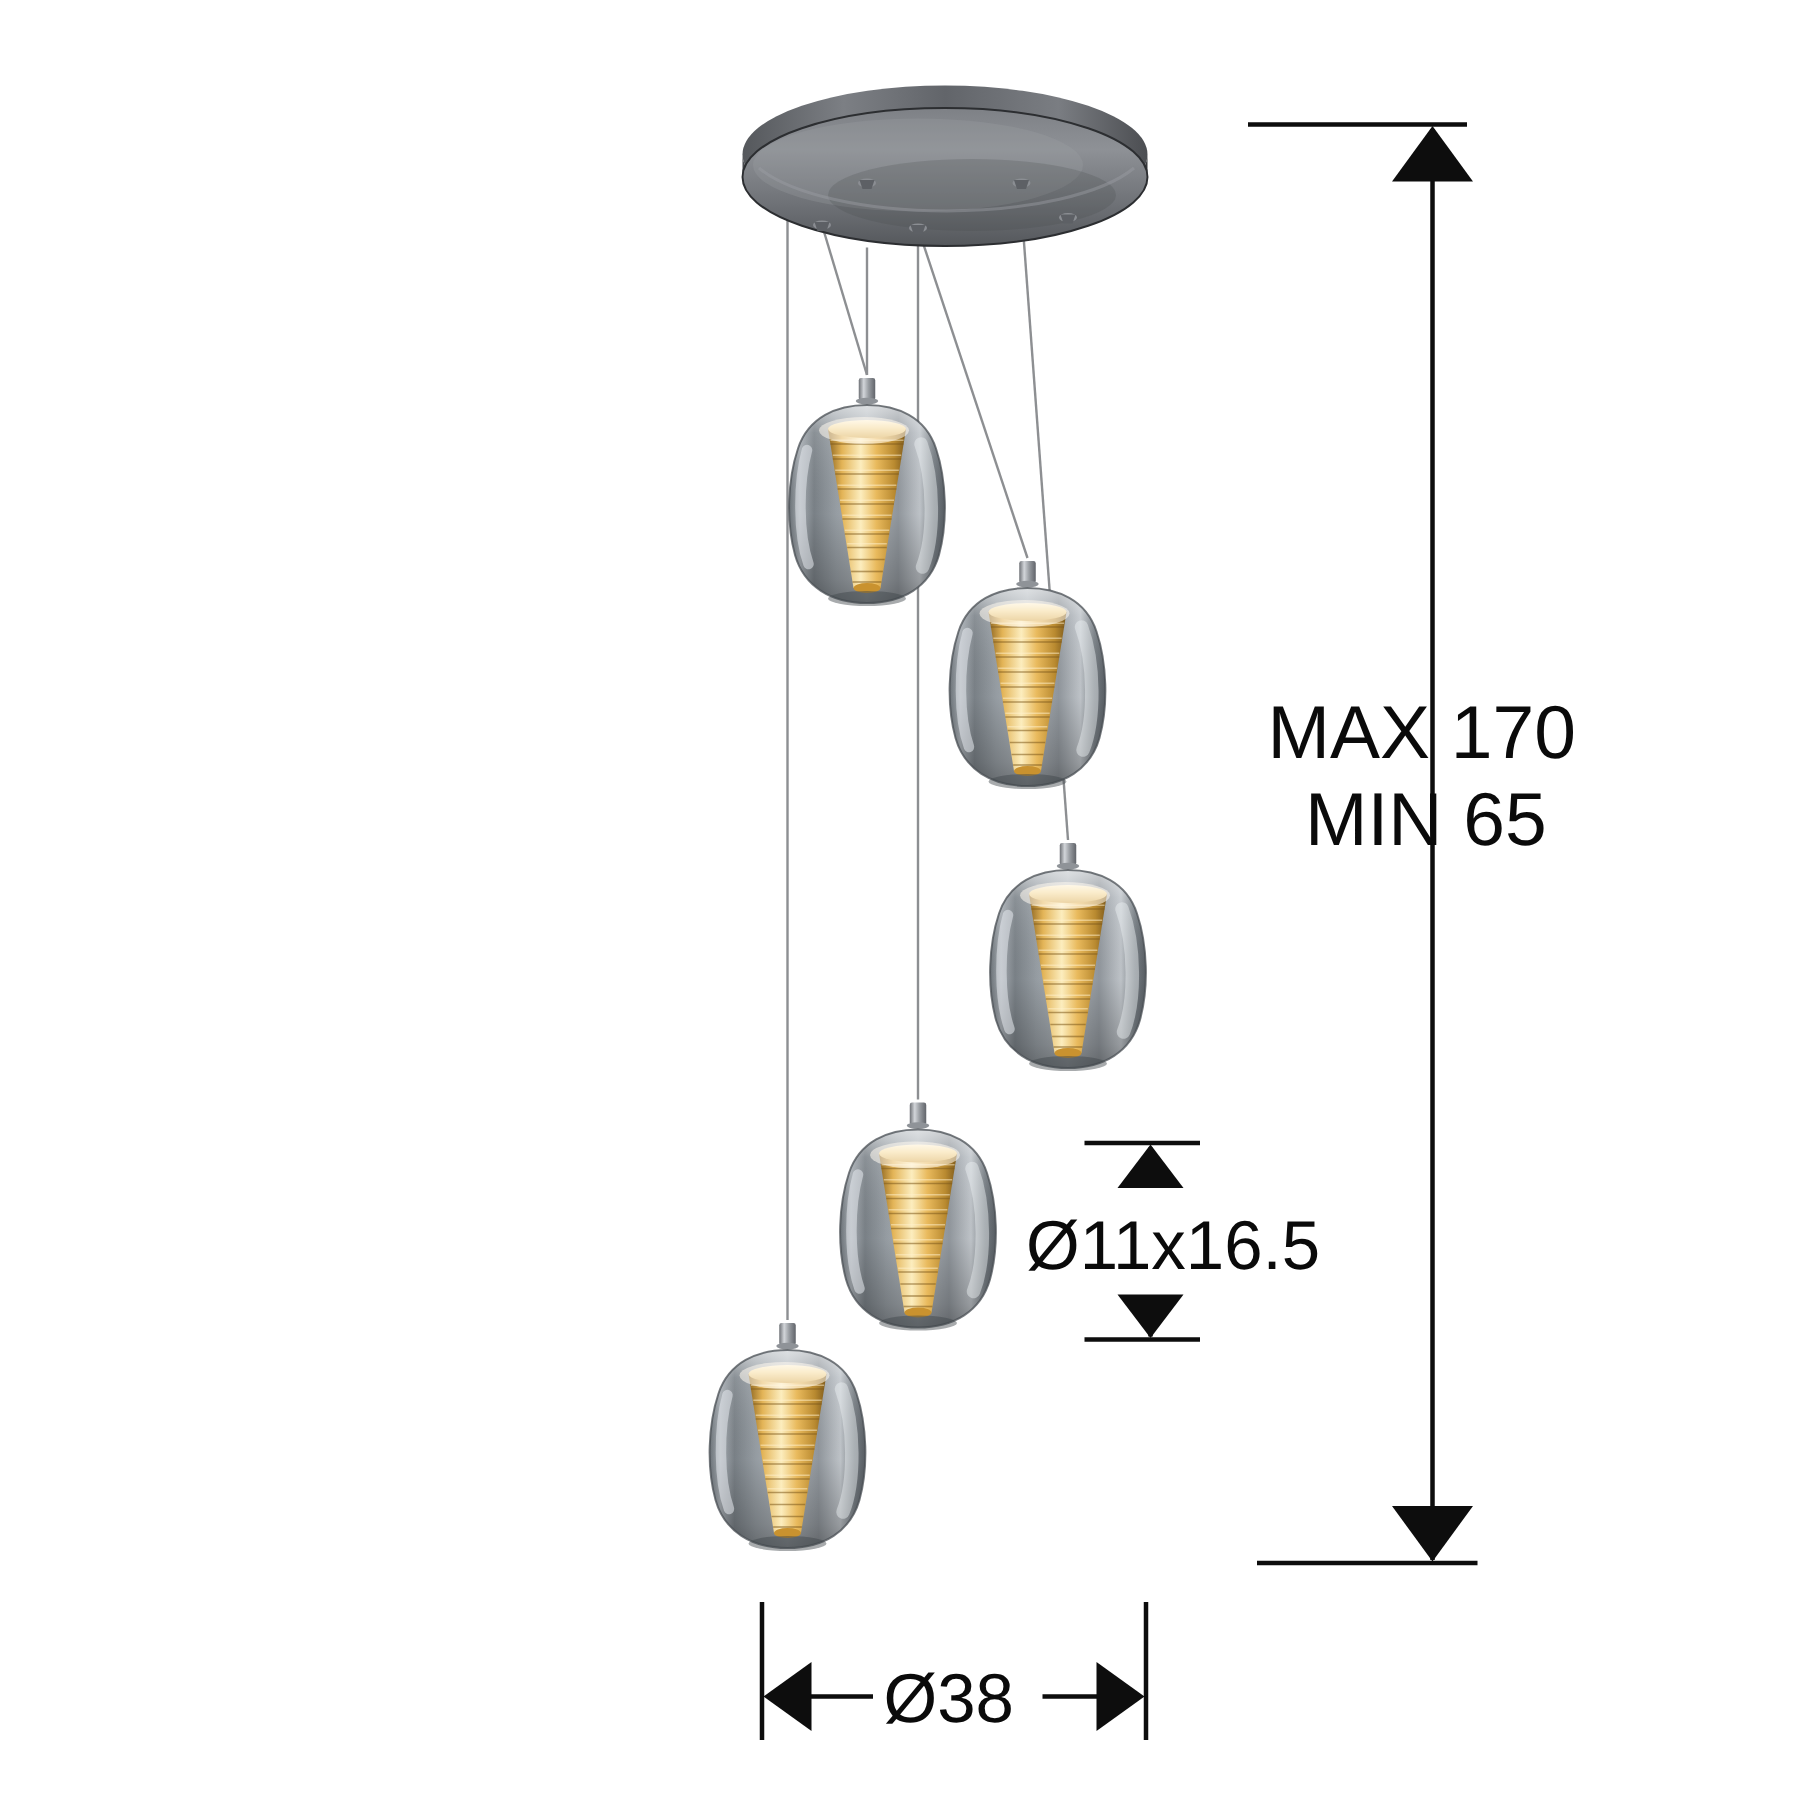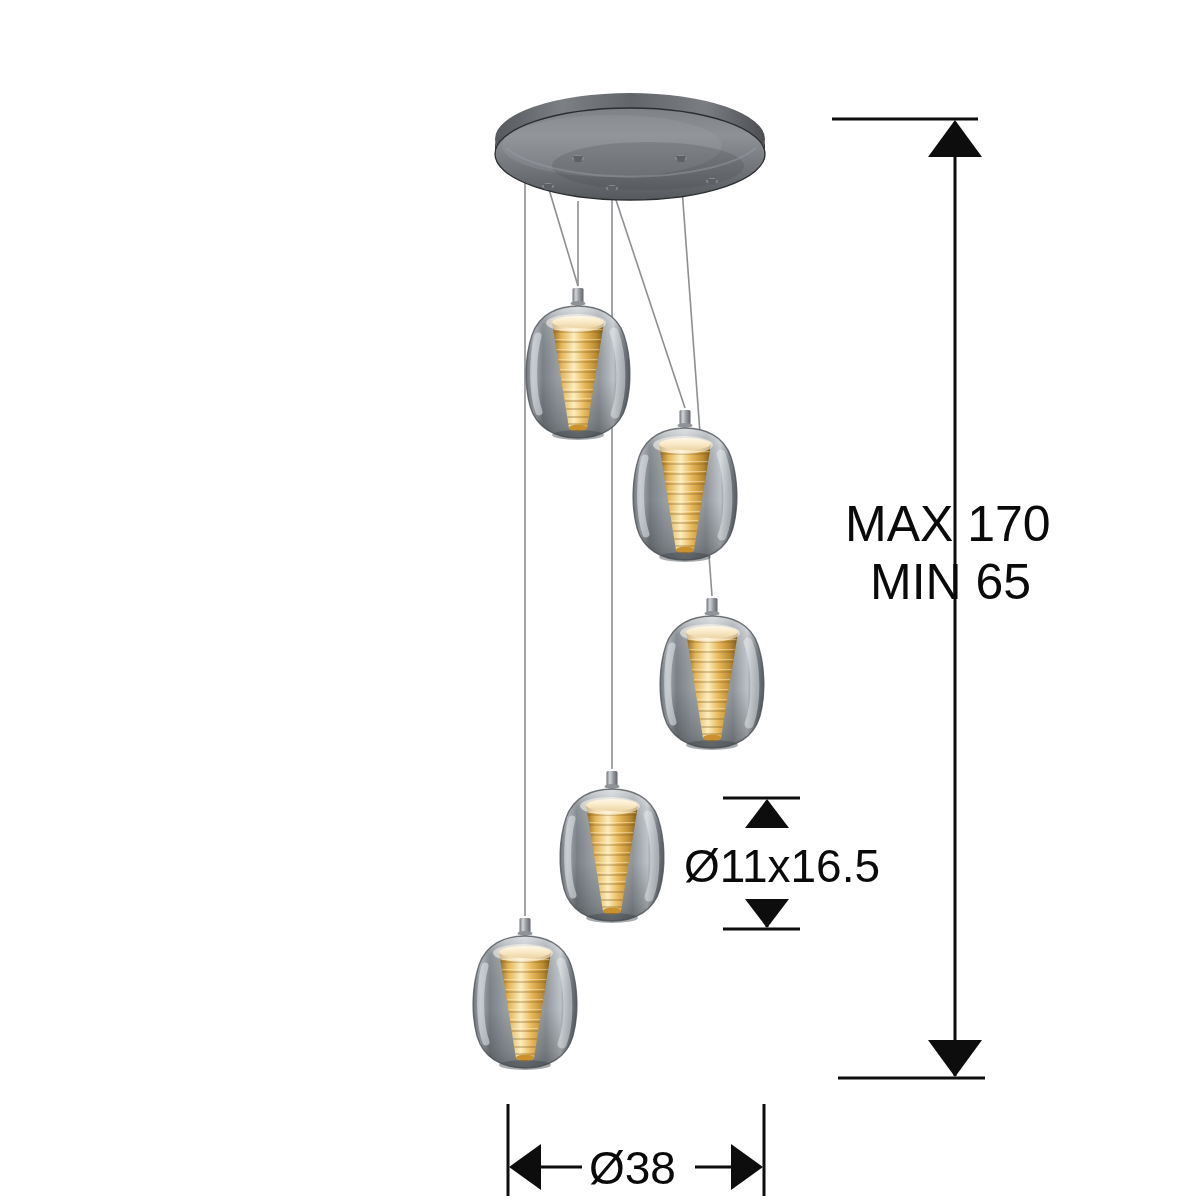--- a/index.html
+++ b/index.html
@@ -2,21 +2,21 @@
 <html><head>
 <meta charset="utf-8">
 <title>Pendant Light Technical Drawing</title>
 <style>
   html,body{margin:0;padding:0;background:#ffffff;}
   body{
     width:1200px;height:1200px;overflow:hidden;
     font-family:"Liberation Sans","DejaVu Sans",sans-serif;
     position:relative;
   }
-  #stage{position:absolute;left:0;top:0;width:1200px;height:1095px;margin-top:36px;}
+  #stage{position:absolute;left:0;top:0;width:1200px;height:1095px;}
   #stage svg{display:block;}
   .dimtext{
     font-family:"Liberation Sans","DejaVu Sans",sans-serif;
     fill:#0a0a0a;
     font-size:46px;
     font-weight:400;
     letter-spacing:0px;
   }
   .dimtext-big{font-size:50px;}
   .dimline{stroke:#0d0d0d;}

